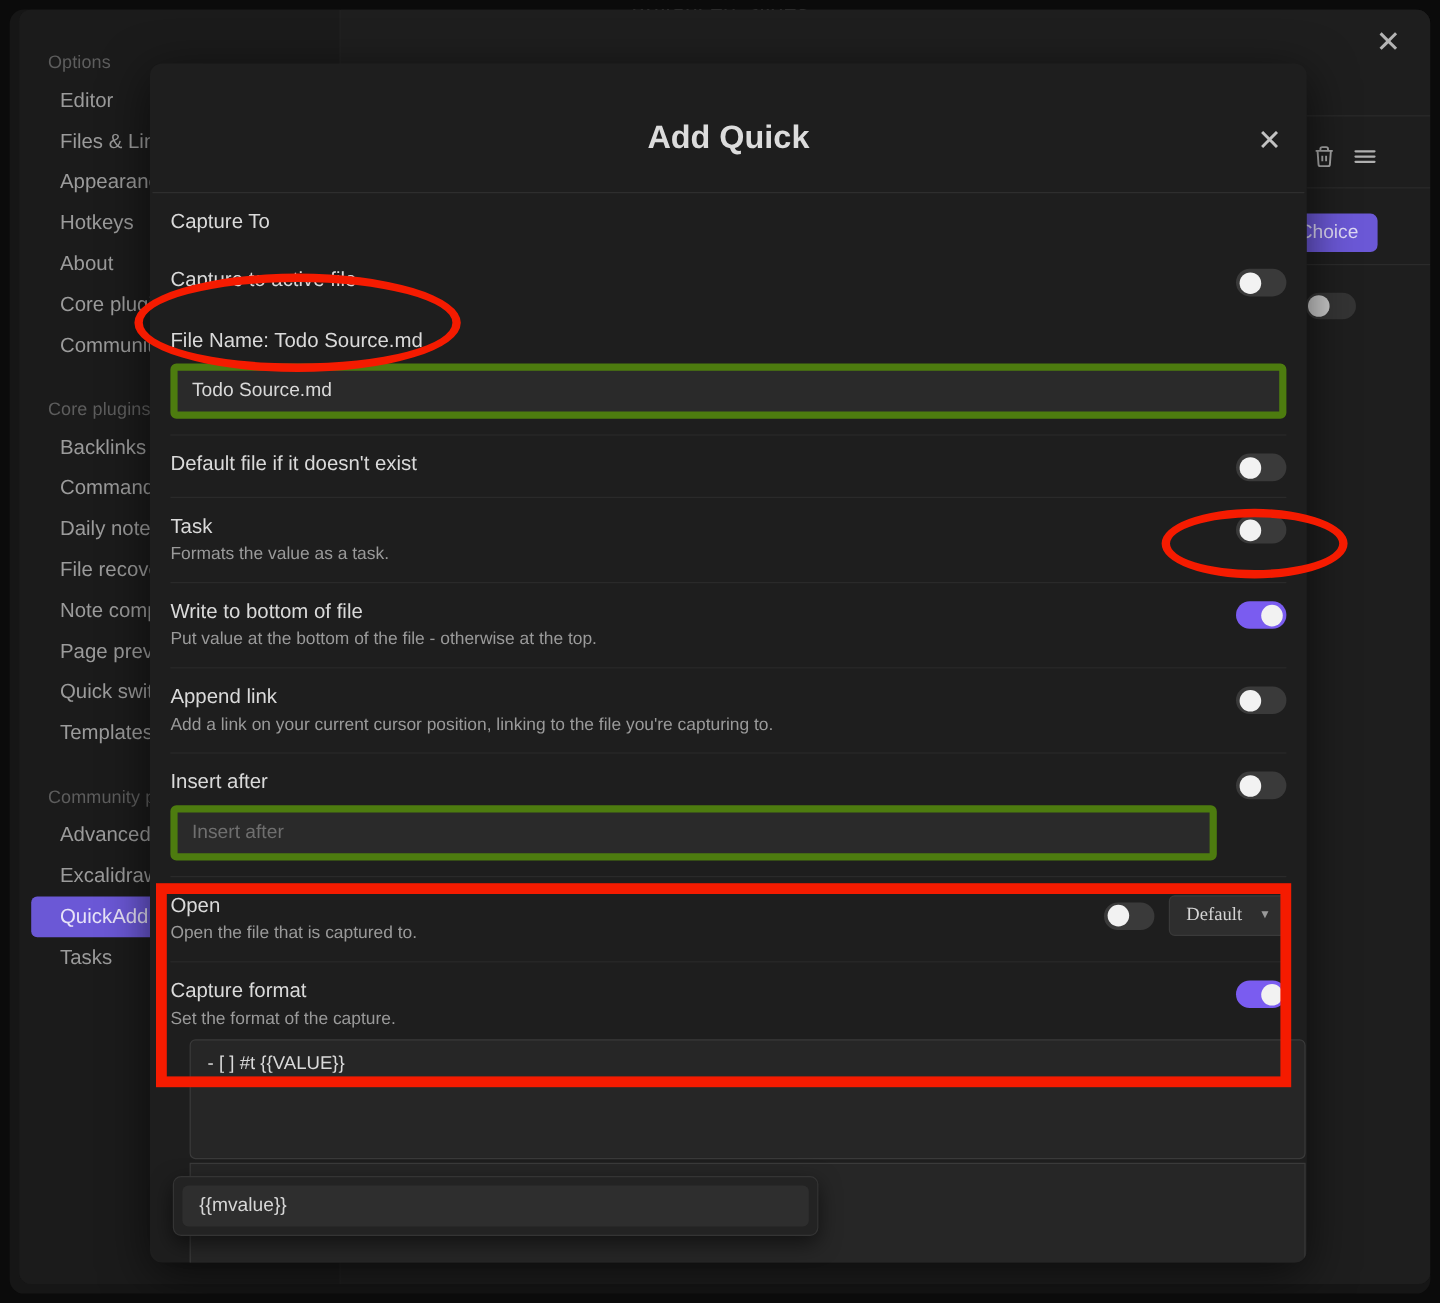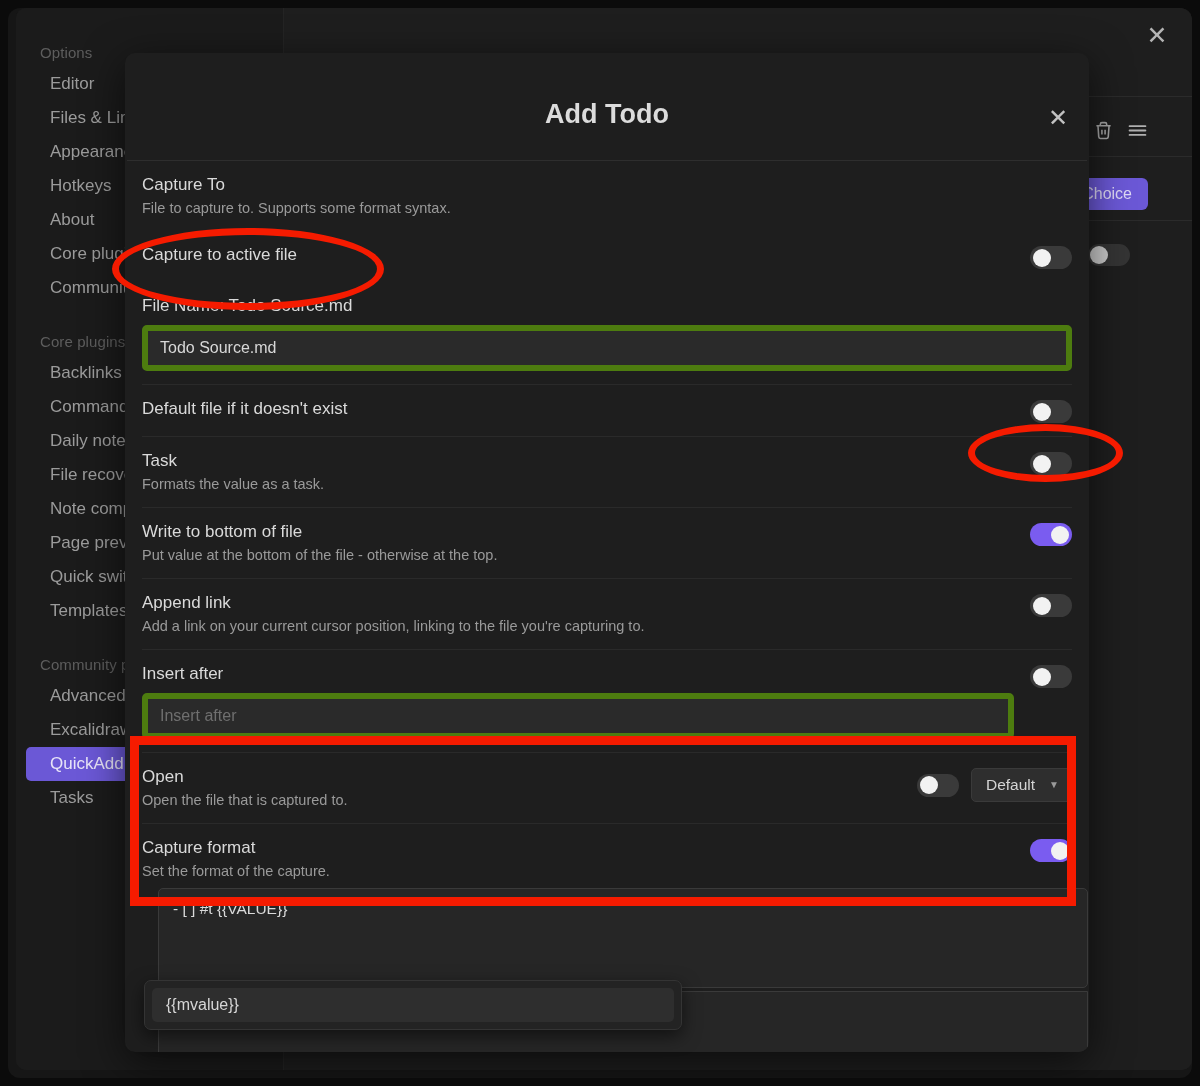--- a/index.html
+++ b/index.html
@@ -250,20 +250,21 @@
     background: #2e2e2e;
     border: 1px solid #3a3a3a;
     border-radius: 5px;
     color: #d4d4d4;
     font-size: 15.5px;
     padding: 7px 12px 7px 14px;
     display: flex;
     align-items: center;
     gap: 14px;
     cursor: pointer;
+    font-family: Liberation Serif, serif;
   }
   .dropdown .caret {
     color: #9a9a9a;
     font-size: 10px;
     line-height: 1;
   }
 
   
   .code-area {
     width: 100%;
@@ -396,29 +397,28 @@
       <div class="bg-choice-btn">Choice</div>
 
       <div class="bg-toggle"></div>
     </div>
   </div>
 
   <div id="add-todo-modal">
 
     <div id="modal-close">✕</div>
 
-    <div id="modal-title">Add Todo</div>
+    <div id="modal-title">Add Quick</div>
     <div id="modal-head-rule"></div>
 
     <div id="modal-body">
 
       <div class="setting no-rule">
         <div class="setting-info">
           <div class="setting-name">Capture To</div>
-          <div class="setting-desc">File to capture to. Supports some format syntax.</div>
         </div>
       </div>
 
       <div class="setting no-rule">
         <div class="setting-info">
           <div class="setting-name">Capture to active file</div>
         </div>
         <div class="setting-control">
           <div class="toggle">
             <div class="knob"></div>

